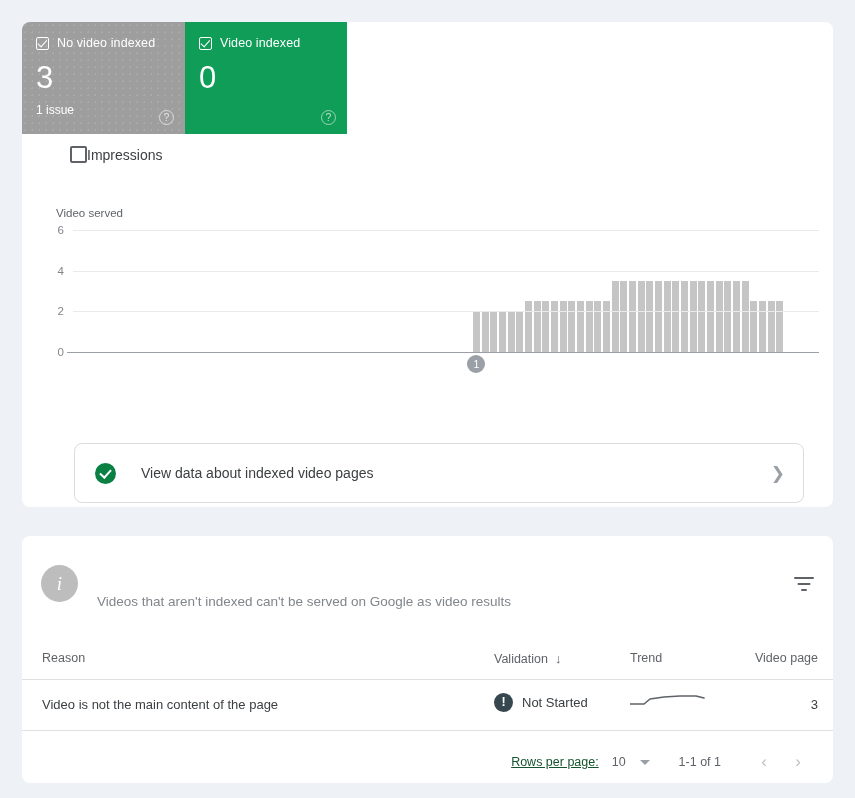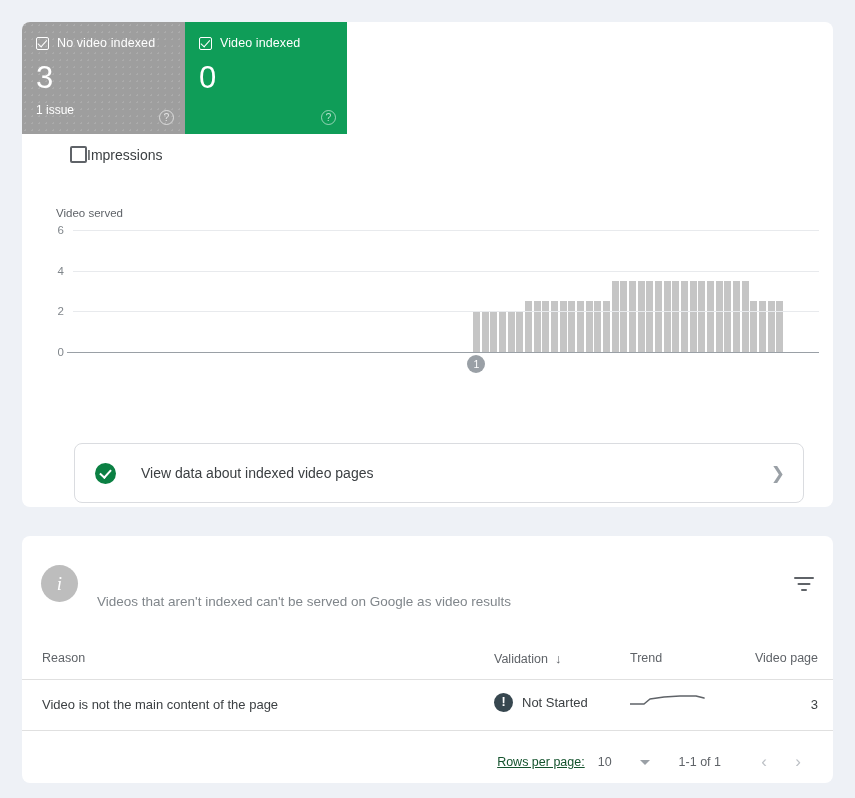--- a/index.html
+++ b/index.html
@@ -132,21 +132,21 @@
     width: 19px; height: 19px; border-radius: 50%; background: #37474f;
     color: #fff; font-size: 12.5px; line-height: 19px; text-align: center; font-weight: bold; flex: none;
   }
   .td-trend { left: 608px; top: 12px; }
   .td-count { right: 15px; }
   .footsep { position: absolute; left: 0; top: 194px; width: 100%; height: 1px; background: #e0e0e0; }
 
   
   .pager { position: absolute; right: 18px; top: 206px; height: 40px; display: flex; align-items: center; gap: 0; font-size: 12.5px; color: #5f6368; }
   .pg-label { color: #14532d; text-decoration: underline; }
-  .pg-select { display: flex; align-items: center; gap: 28px; margin-left: 13px; cursor: pointer; }
+  .pg-select { display: flex; align-items: center; gap: 14px; margin-left: 13px; cursor: pointer; }
   .caret { width: 0; height: 0; border-left: 5px solid transparent; border-right: 5px solid transparent; border-top: 5px solid #9aa0a6; }
   .pg-range { margin-left: 29px; color: #5f6368; }
   .pg-prev, .pg-next { width: 34px; text-align: center; font-size: 17px; color: #bdc1c6; cursor: pointer; }
   .pg-prev { margin-left: 26px; }
 </style>
 </head>
 <body>
 
 <div class="page">
 

